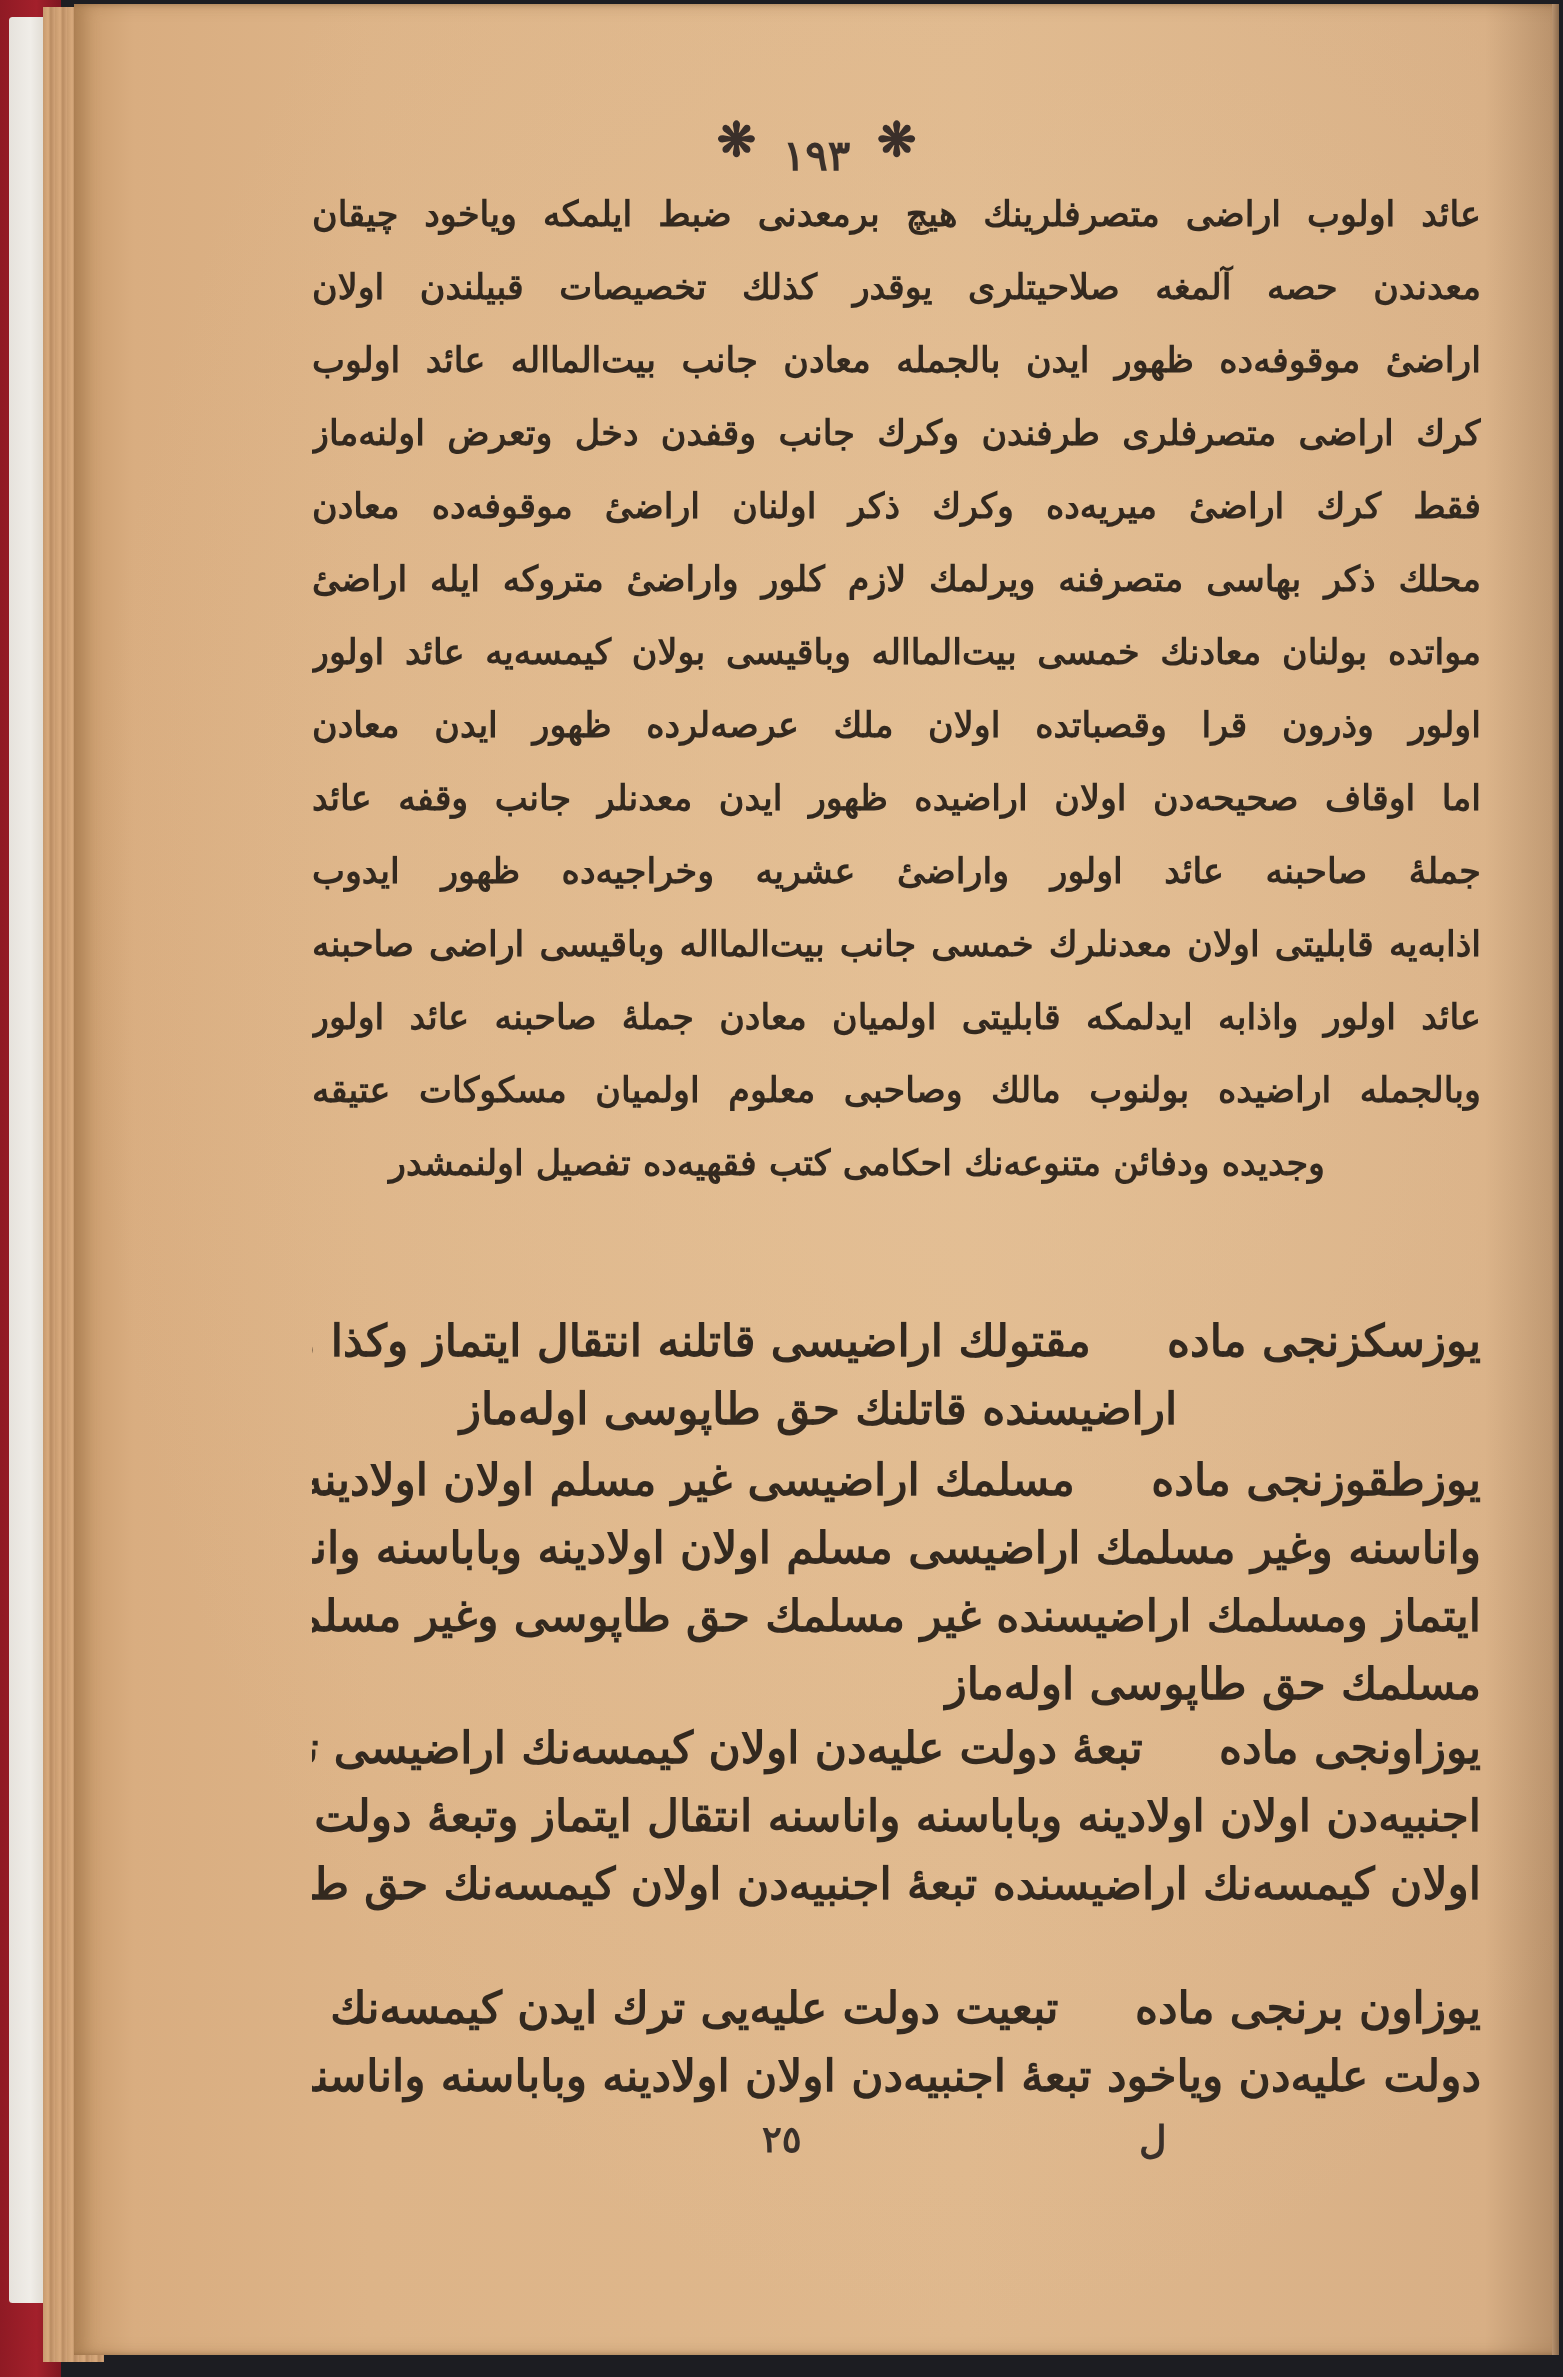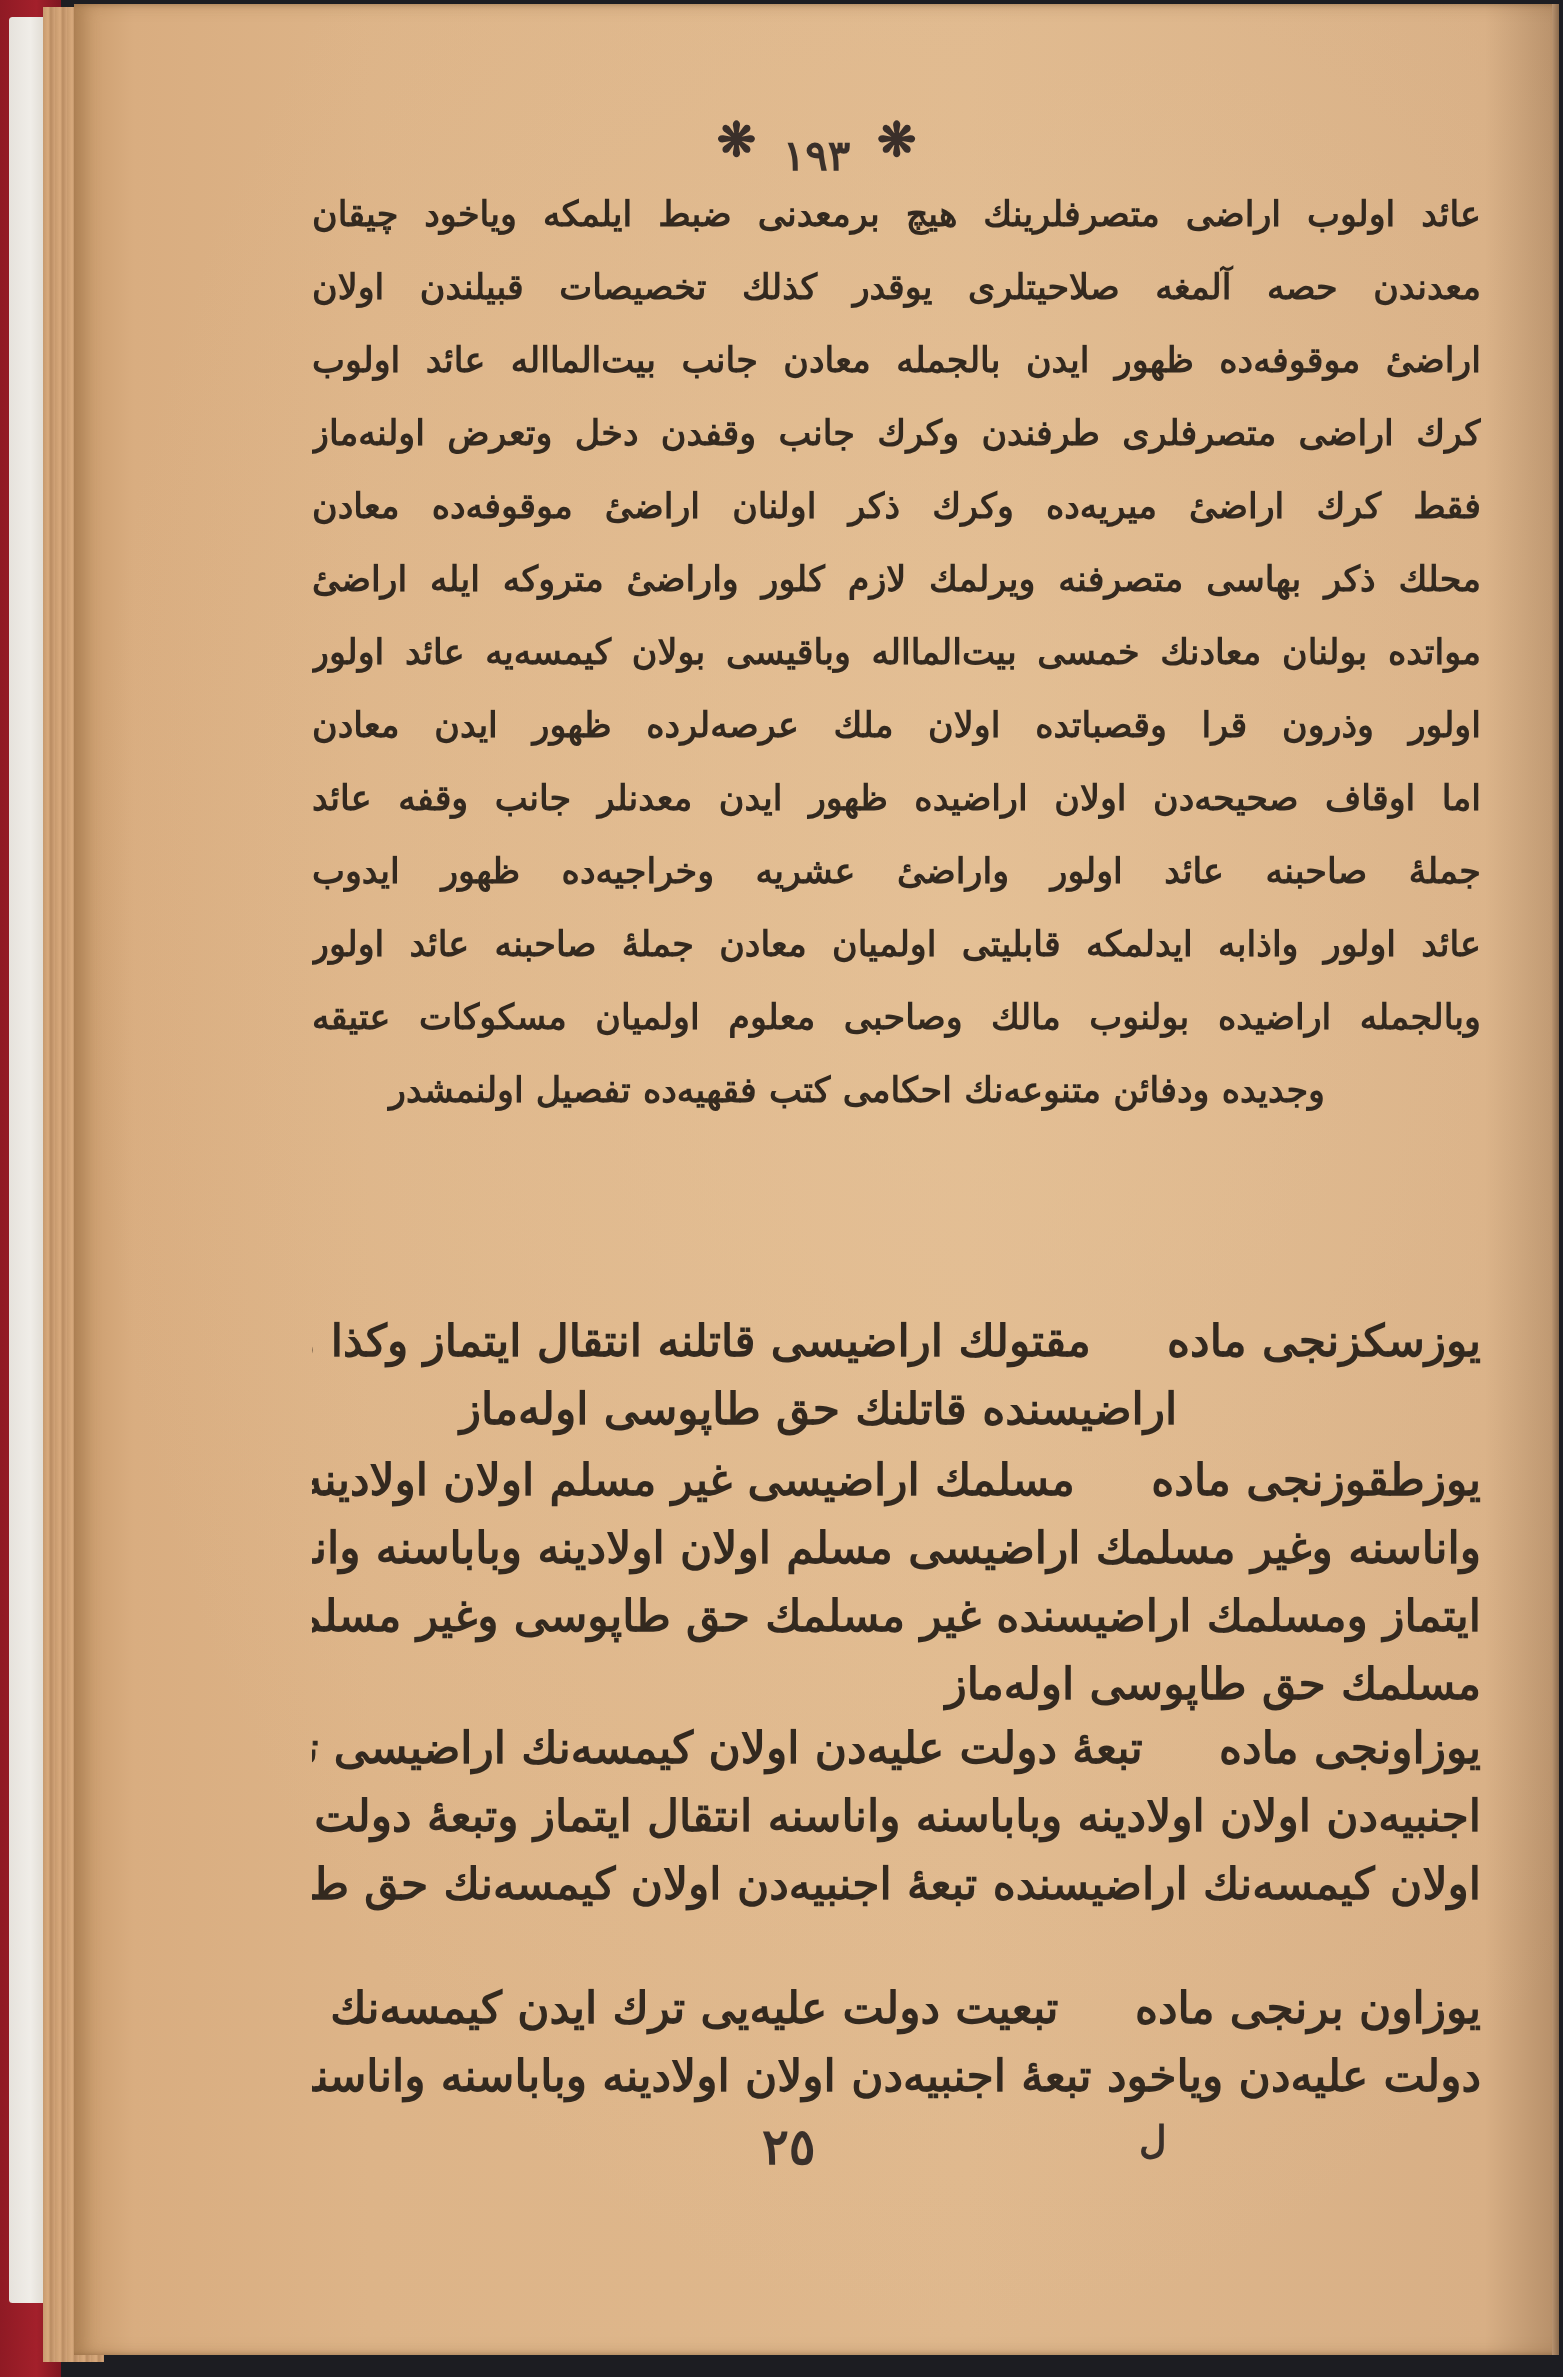--- a/index.html
+++ b/index.html
@@ -115,21 +115,21 @@
     }
     .article .line.centered {
       text-align-last: center;
       padding-right: 156px;
     }
     .footer-sig {
       position: absolute;
       top: 2113px;
       left: 762px;
       font-family: "DejaVu Serif", serif;
-      font-size: 50px;
+      font-size: 37px;
       font-weight: bold;
       color: #3a302a;
       direction: rtl;
     }
     .footer-mark {
       position: absolute;
       top: 2113px;
       left: 1143px;
       font-family: "DejaVu Serif", serif;
       font-size: 38px;
@@ -159,20 +159,21 @@
       <span class="line">عائد اولوب اراضی متصرفلرینك هیچ برمعدنی ضبط ایلمکه ویاخود چیقان</span>
       <span class="line">معدندن حصه آلمغه صلاحیتلری یوقدر کذلك تخصیصات قبیلندن اولان</span>
       <span class="line">اراضیٔ موقوفه‌ده ظهور ایدن بالجمله معادن جانب بیت‌المااله عائد اولوب</span>
       <span class="line">کرك اراضی متصرفلری طرفندن وکرك جانب وقفدن دخل وتعرض اولنه‌ماز</span>
       <span class="line">فقط کرك اراضیٔ میریه‌ده وکرك ذکر اولنان اراضیٔ موقوفه‌ده معادن</span>
       <span class="line">محلك ذکر بهاسی متصرفنه ویرلمك لازم کلور واراضیٔ متروکه ایله اراضیٔ</span>
       <span class="line">مواتده بولنان معادنك خمسی بیت‌المااله وباقیسی بولان کیمسه‌یه عائد اولور</span>
       <span class="line">اولور وذرون قرا وقصباتده اولان ملك عرصه‌لرده ظهور ایدن معادن</span>
       <span class="line">اما اوقاف صحیحه‌دن اولان اراضیده ظهور ایدن معدنلر جانب وقفه عائد</span>
       <span class="line">جمله‌ٔ صاحبنه عائد اولور واراضیٔ عشریه وخراجیه‌ده ظهور ایدوب</span>
+      <span class="line">اذابه‌یه قابلیتی اولان معدنلرك خمسی جانب بیت‌المااله وباقیسی اراضی صاحبنه</span>
       <span class="line">عائد اولور واذابه ایدلمکه قابلیتی اولمیان معادن جمله‌ٔ صاحبنه عائد اولور</span>
       <span class="line">وبالجمله اراضیده بولنوب مالك وصاحبی معلوم اولمیان مسکوکات عتیقه</span>
       <span class="line last" style="padding-right:156px;">وجدیده ودفائن متنوعه‌نك احکامی کتب فقهیه‌ده تفصیل اولنمشدر</span>
     </div>
 
     <div class="article" style="top:1303px; left:238px;">
       <span class="line">
         <span class="art-title">یوزسکزنجی ماده</span>
         <span>مقتولك اراضیسی قاتلنه انتقال ایتماز وکذا مقتولك</span>
       </span>

